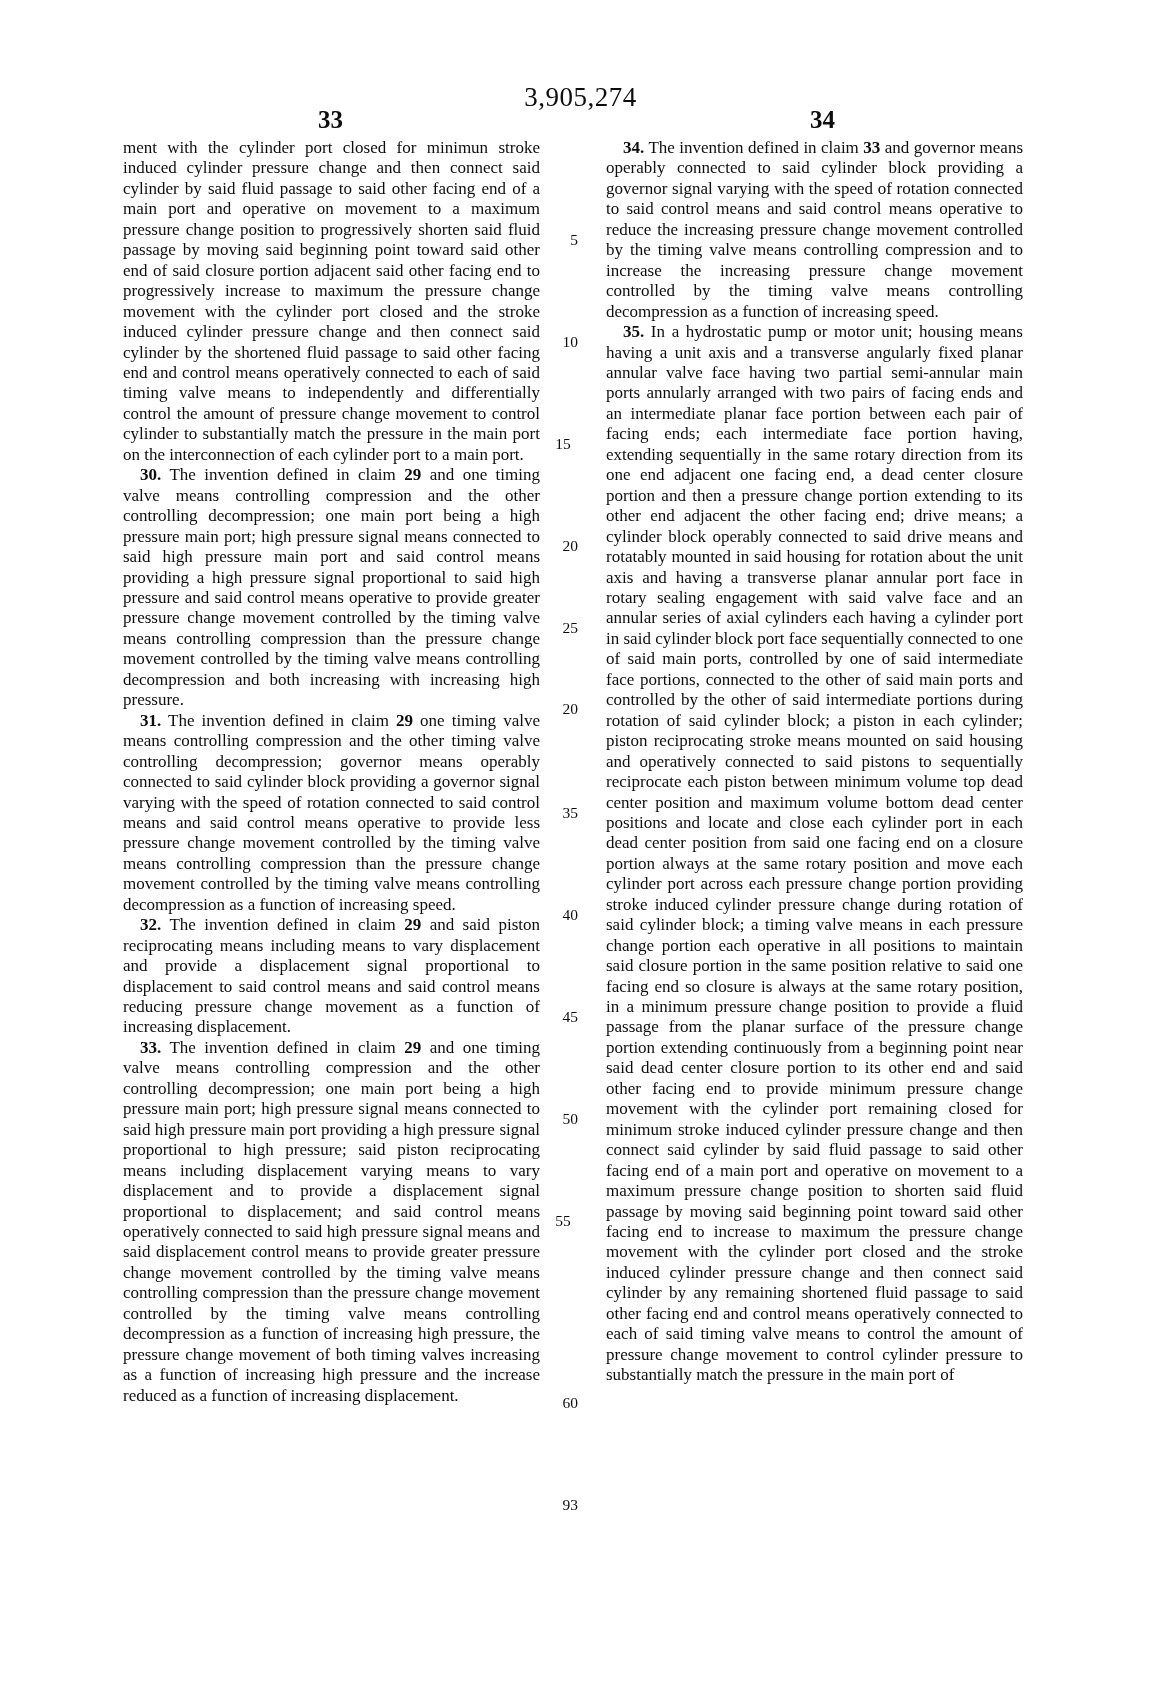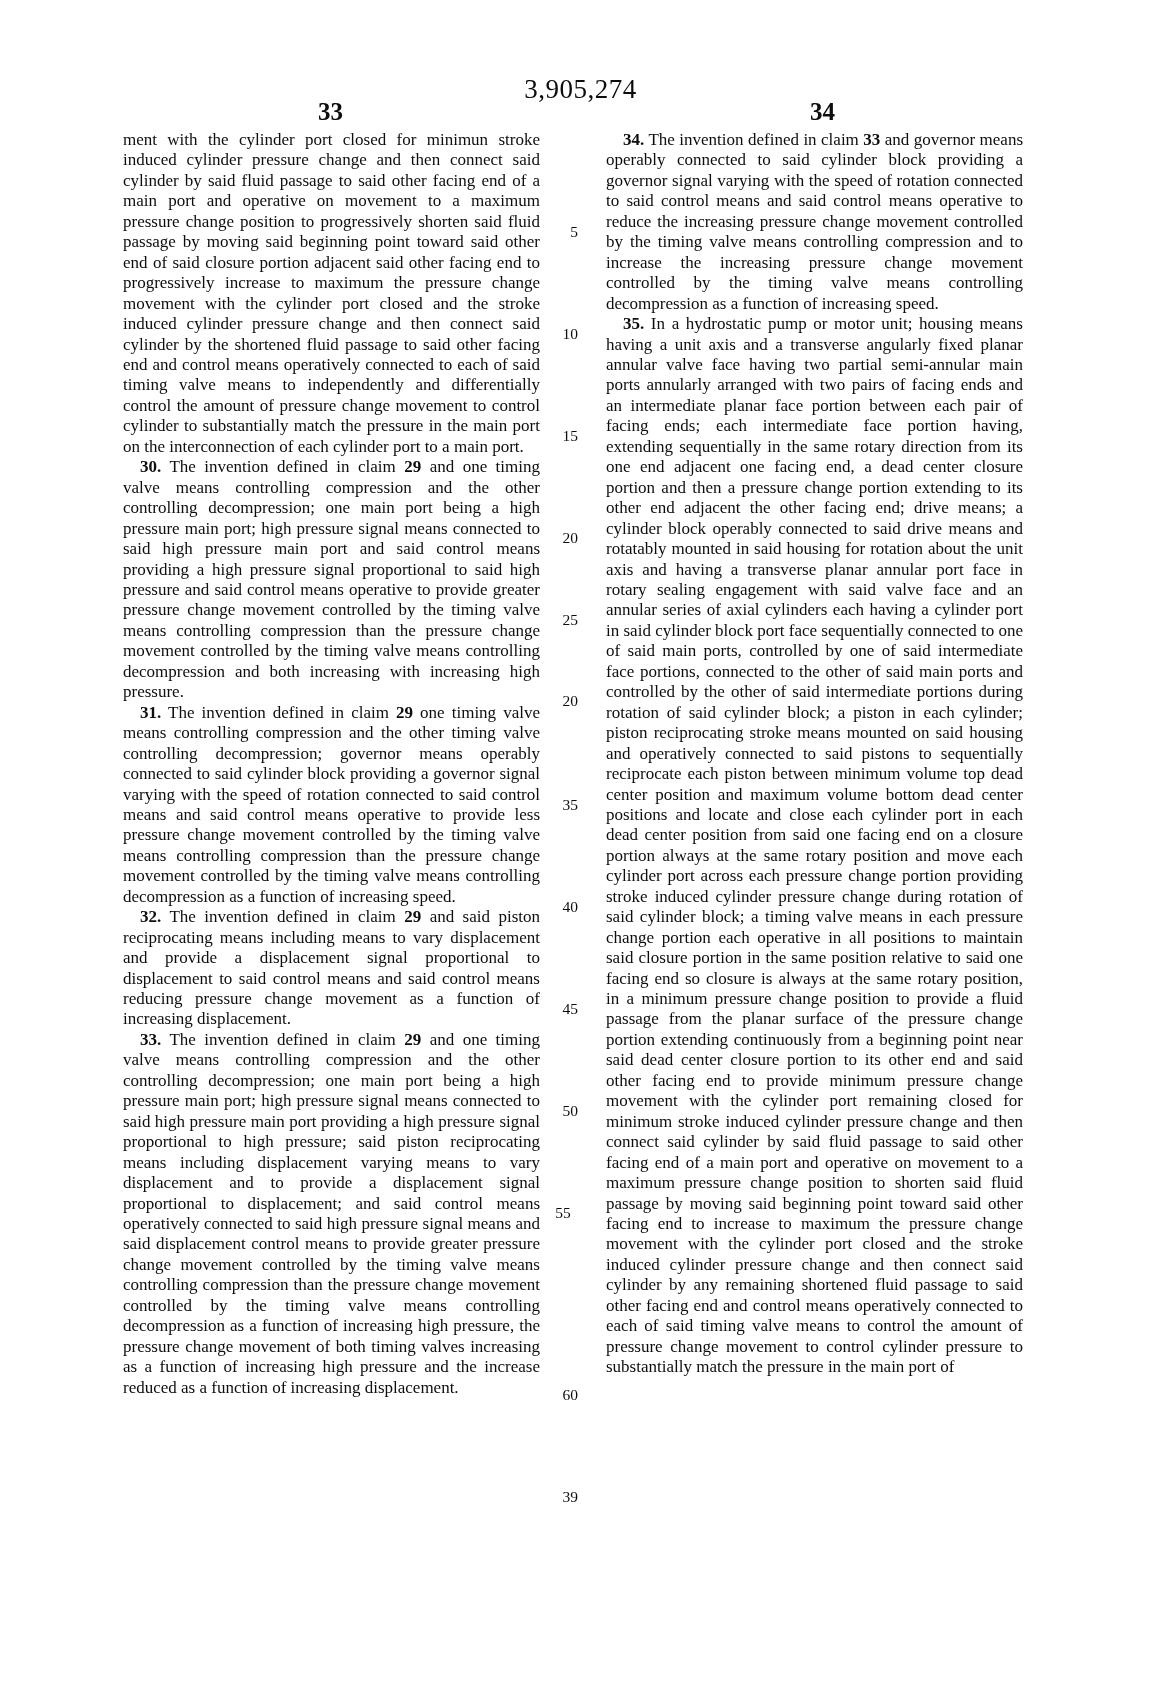--- a/index.html
+++ b/index.html
@@ -10,21 +10,21 @@
   body {
     width: 1161px;
     height: 1705px;
     font-family: "Liberation Serif", "DejaVu Serif", serif;
     color: #0d0d0d;
     position: relative;
     overflow: hidden;
   }
   .page {
     position: absolute;
-    left: 0; top: 0;
+    left: 0; top: 8px;
     width: 1161px;
     height: 1272px;
   }
 
   
   .patent-number {
     position: absolute;
     left: 0;
     top: 74px;
     width: 1161px;
@@ -101,31 +101,31 @@
 
   <div class="patent-number">3,905,274</div>
 
   <div class="col-num left">33</div>
 
   <div class="col-num right">34</div>
 
   <div class="gutter">
       <span style="top: 92px;">5</span>
       <span style="top: 194px;">10</span>
-      <span style="top: 296px;">15</span>
+      <span style="top: 296px; text-align: center;">15</span>
       <span style="top: 398px;">20</span>
       <span style="top: 480px;">25</span>
       <span style="top: 561px;">20</span>
       <span style="top: 665px;">35</span>
       <span style="top: 767px;">40</span>
       <span style="top: 869px;">45</span>
       <span style="top: 971px;">50</span>
       <span style="top: 1073px; text-align: center;">55</span>
       <span style="top: 1255px;">60</span>
-      <span style="top: 1357px;">39</span>
+      <span style="top: 1357px;">93</span>
     </div>
 
   <div class="columns">
     <div class="col left">
         <p>ment with the cylinder port closed for minimun stroke induced cylinder pressure change and then connect said cylinder by said fluid passage to said other facing end of a main port and operative on movement to a maximum pressure change position to progressively shorten said fluid passage by moving said beginning point toward said other end of said closure portion adjacent said other facing end to progressively increase to maximum the pressure change movement with the cylinder port closed and the stroke induced cylinder pressure change and then connect said cylinder by the shortened fluid passage to said other facing end and control means operatively connected to each of said timing valve means to independently and differentially control the amount of pressure change movement to control cylinder to substantially match the pressure in the main port on the interconnection of each cylinder port to a main port.</p>
         <p class="ind"><span class="claim-no">30.</span> The invention defined in claim <span class="ref">29</span> and one timing valve means controlling compression and the other controlling decompression; one main port being a high pressure main port; high pressure signal means connected to said high pressure main port and said control means providing a high pressure signal proportional to said high pressure and said control means operative to provide greater pressure change movement controlled by the timing valve means controlling compression than the pressure change movement controlled by the timing valve means controlling decompression and both increasing with increasing high pressure.</p>
         <p class="ind"><span class="claim-no">31.</span> The invention defined in claim <span class="ref">29</span> one timing valve means controlling compression and the other timing valve controlling decompression; governor means operably connected to said cylinder block providing a governor signal varying with the speed of rotation connected to said control means and said control means operative to provide less pressure change movement controlled by the timing valve means controlling compression than the pressure change movement controlled by the timing valve means controlling decompression as a function of increasing speed.</p>
         <p class="ind"><span class="claim-no">32.</span> The invention defined in claim <span class="ref">29</span> and said piston reciprocating means including means to vary displacement and provide a displacement signal proportional to displacement to said control means and said control means reducing pressure change movement as a function of increasing displacement.</p>
         <p class="ind"><span class="claim-no">33.</span> The invention defined in claim <span class="ref">29</span> and one timing valve means controlling compression and the other controlling decompression; one main port being a high pressure main port; high pressure signal means connected to said high pressure main port providing a high pressure signal proportional to high pressure; said piston reciprocating means including displacement varying means to vary displacement and to provide a displacement signal proportional to displacement; and said control means operatively connected to said high pressure signal means and said displacement control means to provide greater pressure change movement controlled by the timing valve means controlling compression than the pressure change movement controlled by the timing valve means controlling decompression as a function of increasing high pressure, the pressure change movement of both timing valves increasing as a function of increasing high pressure and the increase reduced as a function of increasing displacement.</p>
       </div>

